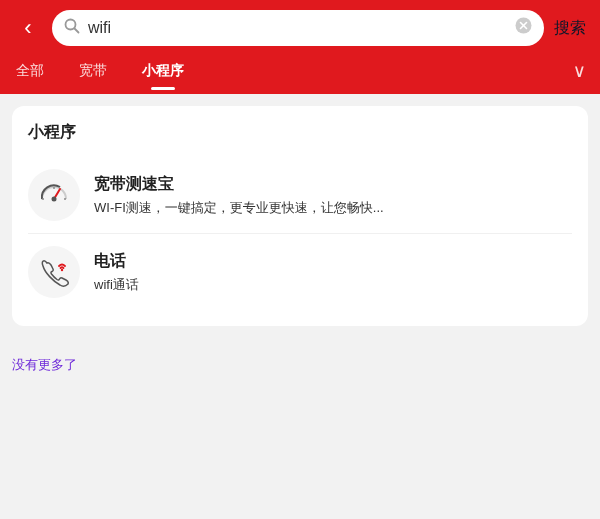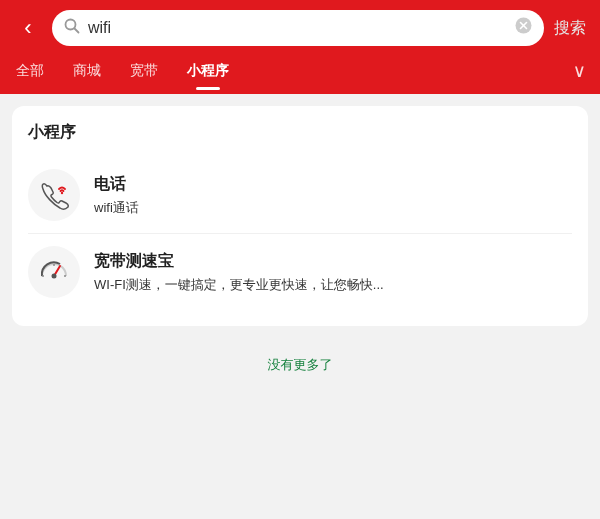--- a/index.html
+++ b/index.html
@@ -43,33 +43,33 @@
       flex: 1;
       font-size: 16px;
       color: #333;
     }
     .clear-btn {
       color: #bbb;
       font-size: 18px;
       cursor: pointer;
     }
     .search-btn {
-      color: #e5e5e5;
+      color: #0f172a;
       font-size: 16px;
       cursor: pointer;
       white-space: nowrap;
     }
 
     
     .tabs {
       background: #e0191e;
       display: flex;
       align-items: center;
       padding: 0 6px 8px 6px;
-      gap: 9px;
+      gap: 15px;
     }
     .tab-item {
       color: rgba(255,255,255,0.85);
       font-size: 14px;
       padding: 6px 10px;
       cursor: pointer;
       white-space: nowrap;
       position: relative;
     }
     .tab-item.active {
@@ -149,22 +149,21 @@
     .item-desc {
       font-size: 13px;
       color: #e0191e;
     }
     .item-desc span {
       color: #333;
     }
 
     
     .no-more {
-      text-align: center;
-      color: #15803d;
+      color: #6d28d9;
       font-size: 13px;
       padding: 18px 0 6px;
     }
   </style>
 </head>
 <body>
 
 <div class="header">
   <div class="back-btn">‹</div>
   <div class="search-bar">
@@ -181,67 +180,66 @@
         <line x1="5.5" y1="5.5" x2="11.5" y2="11.5" stroke="white" stroke-width="1.6" stroke-linecap="round"></line>
         <line x1="11.5" y1="5.5" x2="5.5" y2="11.5" stroke="white" stroke-width="1.6" stroke-linecap="round"></line>
       </svg>
     </div>
   </div>
   <div class="search-btn">搜索</div>
 </div>
 
 <div class="tabs">
   <div class="tab-item">全部</div>
-  <div class="tab-item">商城</div>
   <div class="tab-item">宽带</div>
   <div class="tab-item active">小程序</div>
   <div class="tab-more">∨</div>
 </div>
 
 <div class="content">
   <div class="card">
     <div class="card-title">小程序</div>
+
+    <div class="list-item">
+      <div class="item-icon">
+        <svg width="32" height="32" viewBox="0 0 32 32" fill="none">
+
+          <path d="M4 20 A12 12 0 1 1 28 20" stroke="#ccc" stroke-width="2" fill="none"></path>
+          <path d="M4 20 A12 12 0 0 1 22 8" stroke="#555" stroke-width="2" fill="none"></path>
+
+          <line x1="16" y1="20" x2="22" y2="10" stroke="#e0191e" stroke-width="2" stroke-linecap="round"></line>
+          <circle cx="16" cy="20" r="2.5" fill="#555"></circle>
+
+          <line x1="4" y1="20" x2="6" y2="20" stroke="#888" stroke-width="1.5"></line>
+          <line x1="28" y1="20" x2="26" y2="20" stroke="#888" stroke-width="1.5"></line>
+          <line x1="16" y1="8" x2="16" y2="10" stroke="#888" stroke-width="1.5"></line>
+        </svg>
+      </div>
+      <div class="item-info">
+        <div class="item-name">宽带测速宝</div>
+        <div class="item-desc">
+          <span>WI-FI</span><span style="color:#333">测速，一键搞定，更专业更快速，让您畅快...</span>
+        </div>
+      </div>
+    </div>
 
     <div class="list-item">
       <div class="item-icon">
         <svg width="30" height="30" viewBox="0 0 30 30" fill="none">
 
           <path d="M8 6 C8 6, 10 5, 12 8 L14 12 C14.5 13 14 14 13 14.5 C12 15 11.5 15.5 12.5 17 C14 19 16 21 18 22.5 C19.5 23.5 20 23 20.5 22 C21 21 22 20.5 23 21 L27 23 C30 24.5 29 27 29 27 C27 29 24 30 21 28 C14 24 6 16 4 9 C2 4 5 2 8 6 Z" fill="none" stroke="#555" stroke-width="1.5"></path>
 
           <path d="M20 9 Q23 6 26 9" stroke="#e0191e" stroke-width="1.8" fill="none" stroke-linecap="round"></path>
           <path d="M21.5 11 Q23 9.5 24.5 11" stroke="#e0191e" stroke-width="1.8" fill="none" stroke-linecap="round"></path>
           <circle cx="23" cy="13" r="1.2" fill="#e0191e"></circle>
         </svg>
       </div>
       <div class="item-info">
         <div class="item-name">电话</div>
         <div class="item-desc">
           <span>wifi</span><span style="color:#333">通话</span>
         </div>
       </div>
     </div>
-
-    <div class="list-item">
-      <div class="item-icon">
-        <svg width="32" height="32" viewBox="0 0 32 32" fill="none">
-
-          <path d="M4 20 A12 12 0 1 1 28 20" stroke="#ccc" stroke-width="2" fill="none"></path>
-          <path d="M4 20 A12 12 0 0 1 22 8" stroke="#555" stroke-width="2" fill="none"></path>
-
-          <line x1="16" y1="20" x2="22" y2="10" stroke="#e0191e" stroke-width="2" stroke-linecap="round"></line>
-          <circle cx="16" cy="20" r="2.5" fill="#555"></circle>
-
-          <line x1="4" y1="20" x2="6" y2="20" stroke="#888" stroke-width="1.5"></line>
-          <line x1="28" y1="20" x2="26" y2="20" stroke="#888" stroke-width="1.5"></line>
-          <line x1="16" y1="8" x2="16" y2="10" stroke="#888" stroke-width="1.5"></line>
-        </svg>
-      </div>
-      <div class="item-info">
-        <div class="item-name">宽带测速宝</div>
-        <div class="item-desc">
-          <span>WI-FI</span><span style="color:#333">测速，一键搞定，更专业更快速，让您畅快...</span>
-        </div>
-      </div>
-    </div>
   </div>
 
   <div class="no-more">没有更多了</div>
 </div>
 
 </body></html>

